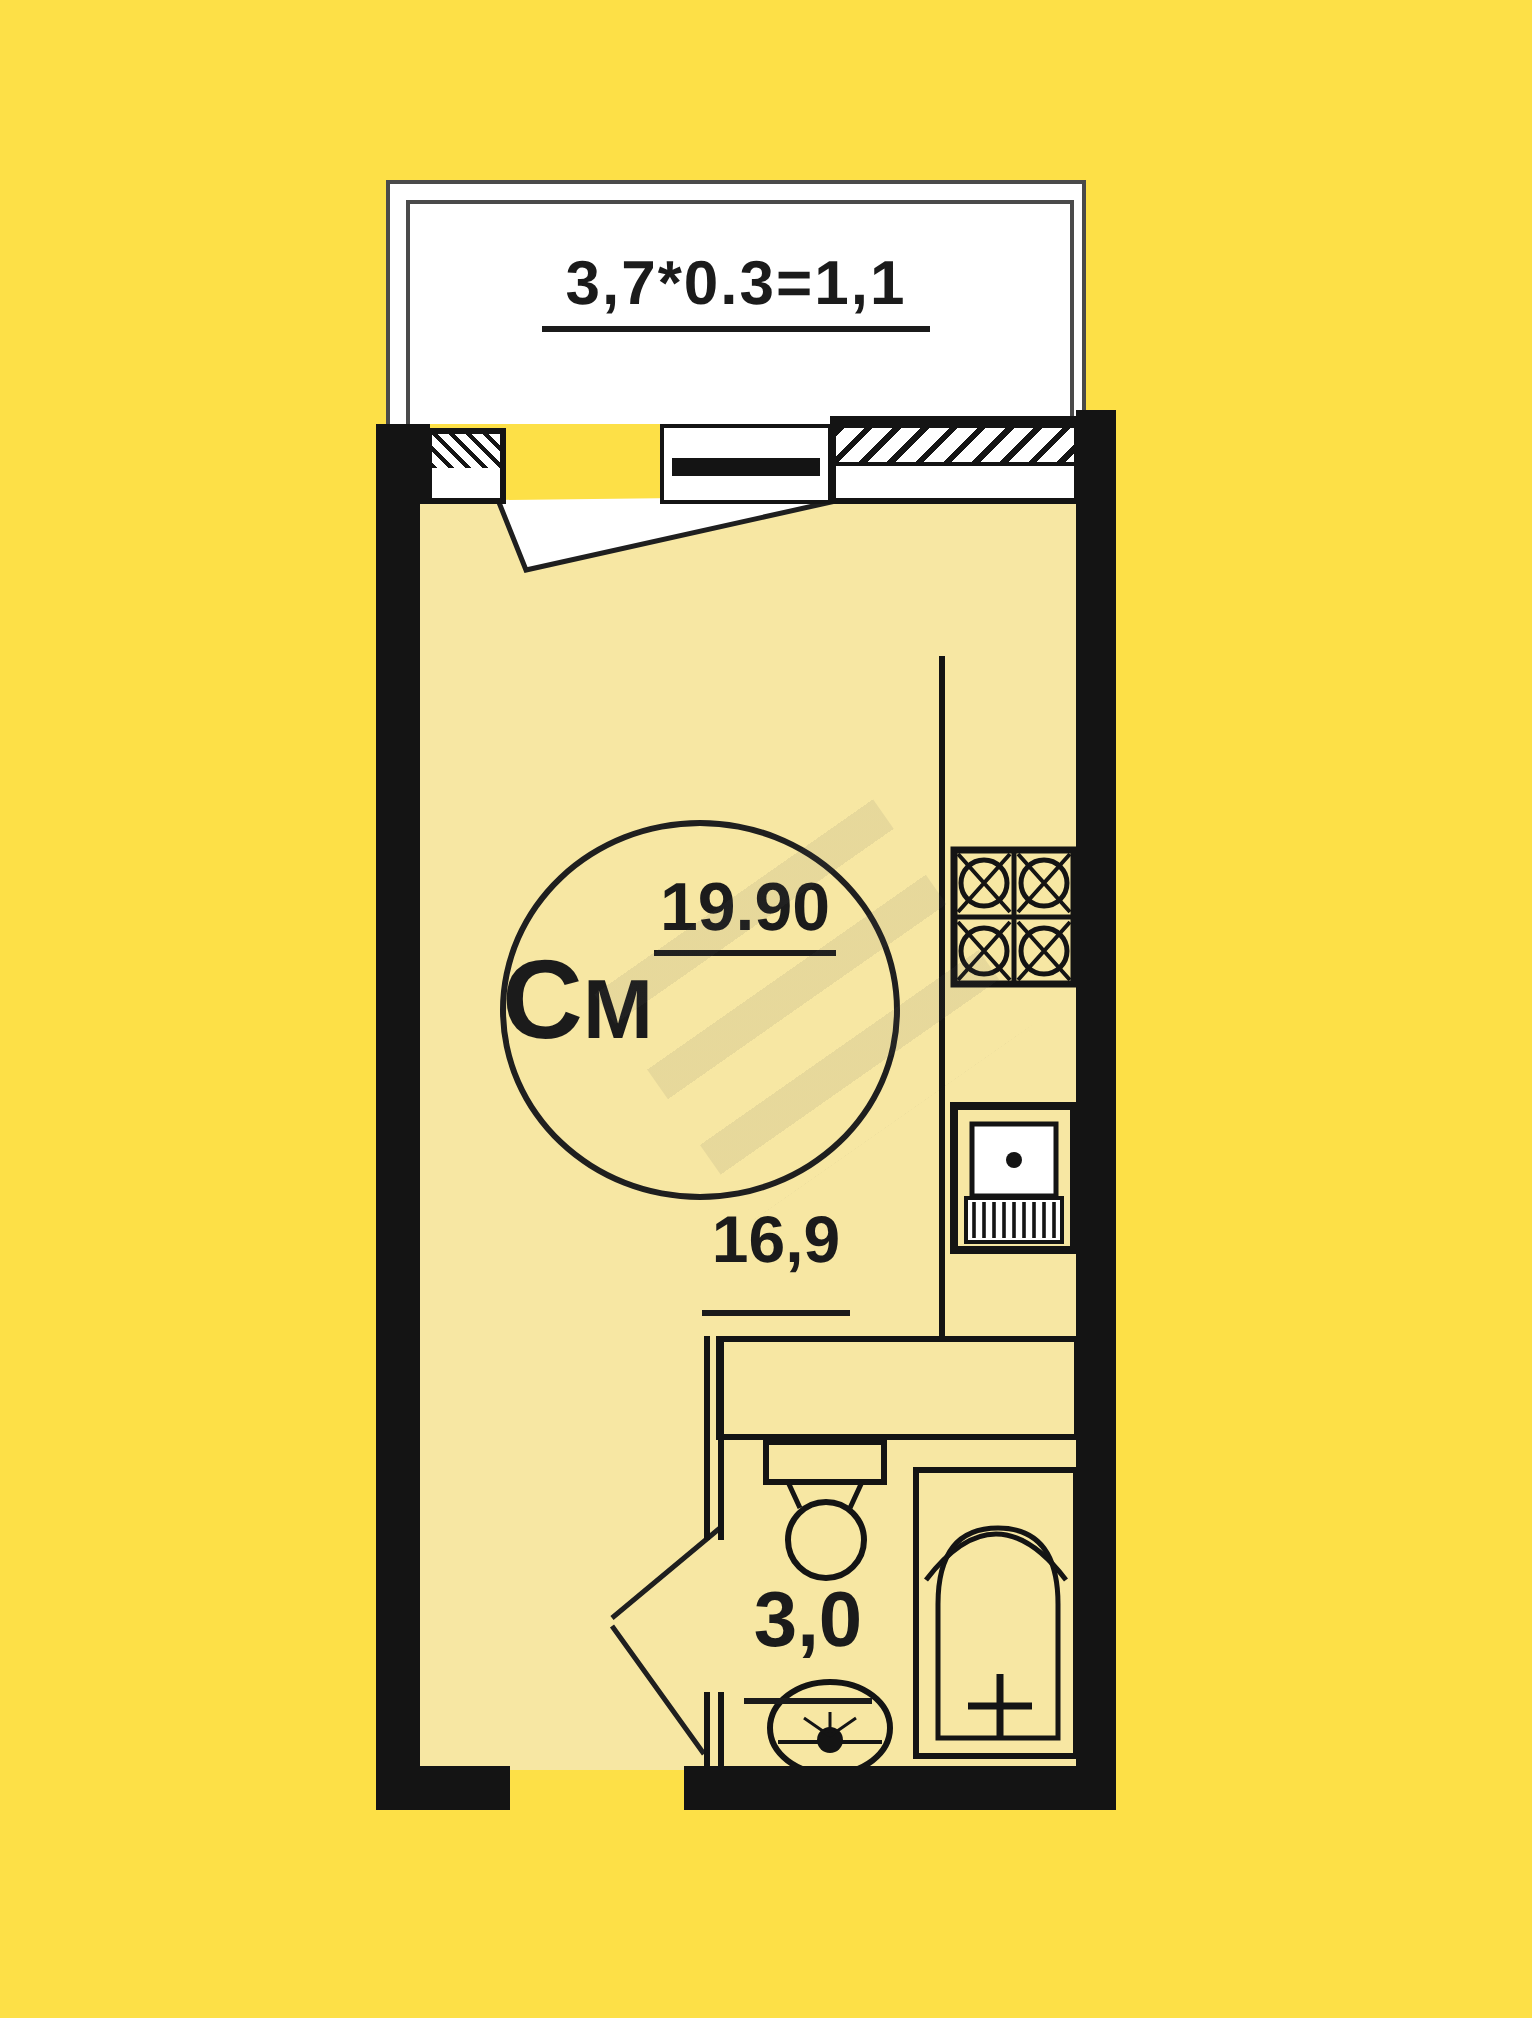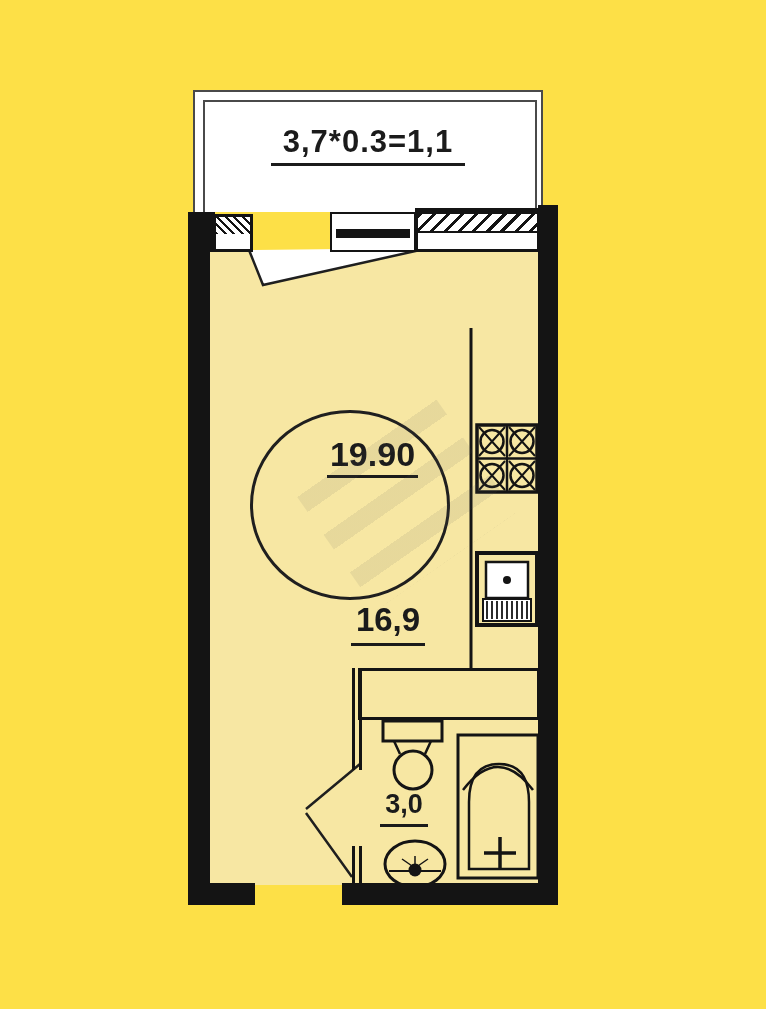--- a/index.html
+++ b/index.html
@@ -30,25 +30,25 @@
   
   #stamp{left:250px;top:410px;width:200px;height:190px;border:3px solid #1f1f1f;border-radius:50%;z-index:5;}
   #stamp-type{left:251px;top:467px;z-index:6;font-weight:700;}
   #stamp-type .c1{font-size:56px;}
   #stamp-type .c2{font-size:42px;}
   #stamp-values{left:305px;top:434px;width:135px;text-align:center;z-index:6;}
   .sv{display:inline-block;font-size:34px;font-weight:700;line-height:1.22;padding:0 3px;}
   .u{border-bottom:3px solid #1b1b1b;}
   
   .arealabel{z-index:6;text-align:center;}
-  .arealabel span{display:inline-block;font-weight:700;border-bottom:3px solid #1b1b1b;padding:0 5px 4px;}
+  .arealabel span{display:inline-block;font-weight:700;border-bottom:3px solid #1b1b1b;padding:0 5px 16px;}
   #room-area{left:342px;top:601px;width:92px;}
   #room-area span{font-size:33px;}
   #bath-area{left:368px;top:789px;width:72px;}
-  #bath-area span{font-size:27px;}
+  #bath-area span{font-size:39px;}
   #fixtures{position:absolute;left:0;top:0;z-index:3;pointer-events:none;}
   #watermark{left:318px;top:425px;width:170px;height:150px;z-index:6;opacity:0.10;
        transform:rotate(-35deg);
        background:repeating-linear-gradient(0deg,transparent 0 28px,#555 28px 46px);}
 </style>
 </head>
 <body>
 
 <div id="canvas">
 
@@ -129,20 +129,21 @@
 
   <div class="abs" id="door-block">
     <div class="bar"></div>
   </div>
 
   <div class="abs" id="window-block">
     <div class="hatch-band"></div>
   </div>
 
   <div class="abs" id="stamp"></div>
+  <div class="abs" id="stamp-type"><span class="c1">С</span><span class="c2">М</span></div>
   <div class="abs" id="stamp-values">
     <div><span class="sv u">19.90</span></div>
   </div>
 
   <div class="abs arealabel" id="room-area">
     <span>16,9</span>
   </div>
   <div class="abs arealabel" id="bath-area">
     <span>3,0</span>
   </div>

